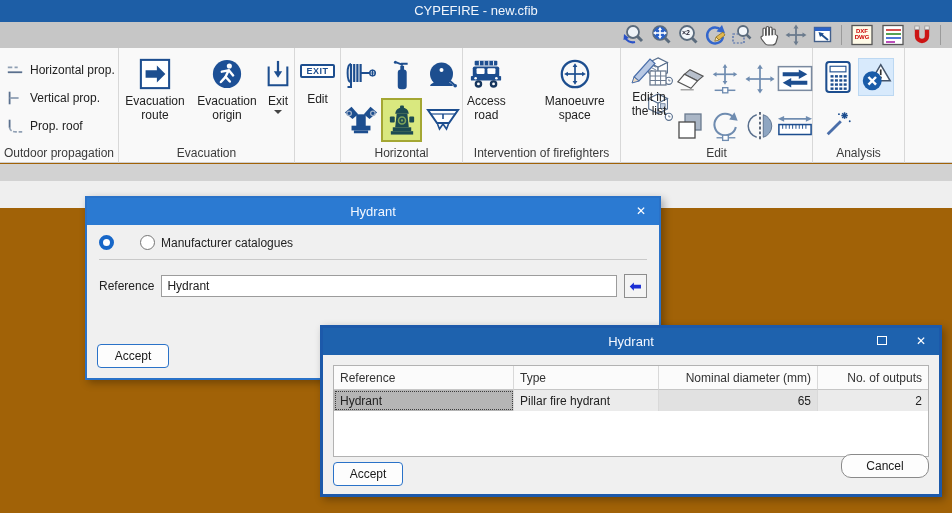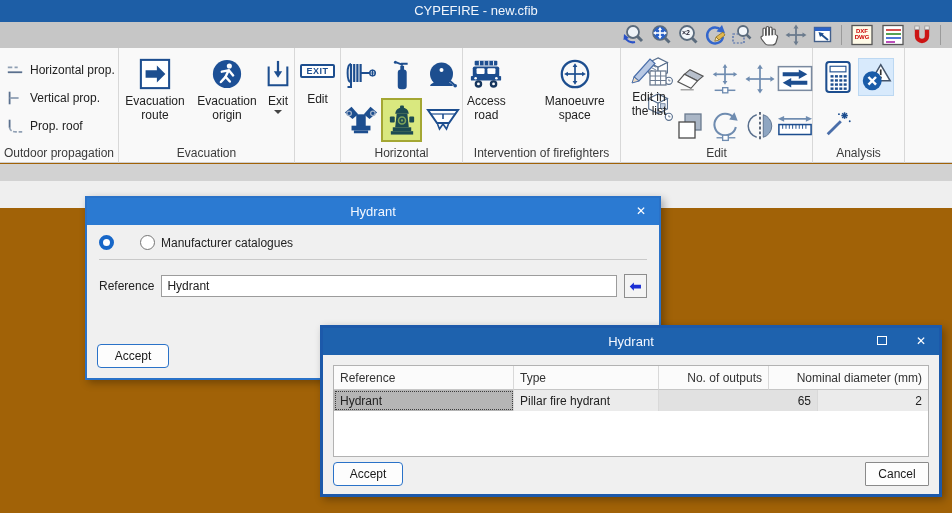--- a/index.html
+++ b/index.html
@@ -55,21 +55,21 @@
   .radio-opt { display:flex; align-items:center; gap:6px; }
   .radio { width:15px; height:15px; border-radius:50%; background:#fff; }
   .radio.sel { border:4.5px solid #1767c8; }
   .radio.unsel { border:1.5px solid #757575; }
   .sep-line { height:1px; background:#c9c9c9; margin:9px 12px 0 12px; }
   .ref-row { display:flex; align-items:center; margin:14px 12px 0 12px; gap:7px; }
   .ref-input { flex:1; height:22px; background:#fff; border:1px solid #9c9c9c; font-size:12px; padding:0 5px; display:flex; align-items:center; }
   .arrow-btn { width:23px; height:24px; background:#f4f4f4; border:1px solid #8d8d8d; display:flex; align-items:center; justify-content:center; color:#1b2fd4; font-size:14px; font-weight:bold; }
   .btn { position:absolute; height:24px; background:#fdfdfd; border-radius:4px; font-size:12px; display:flex; align-items:center; justify-content:center; color:#1a1a1a; }
   .btn-accept { border:1px solid #2a72c8; width:72px; left:10px; bottom:10px; }
-  .btn-cancel { border:1px solid #8a8a8a; width:64px; right:10px; bottom:8px; border-radius:1px; }
+  .btn-cancel { border:1px solid #8a8a8a; width:88px; right:10px; bottom:16px; border-radius:10px; }
   .dlg2 .btn-accept { bottom:8px; width:70px; }
 
   .tablebox { position:absolute; left:10px; right:10px; top:37px; height:92px; background:#fff; border:1px solid #b2b2b2; }
   .trow { display:flex; }
   .thead .tcell { height:24px; background:#fbfbfb; border-bottom:1px solid #c6c6c6; color:#333; }
   .tcell { border-right:1px solid #d9d9d9; padding:0 6px; display:flex; align-items:center; font-size:12px; overflow:hidden; white-space:nowrap; }
   .tcell:last-child { border-right:none; }
   .c0 { width:180px; } .c1 { width:145px; } .c2 { width:159px; } .c3 { flex:1; }
   .tdata .tcell { height:21px; background:#ebebeb; }
   .tdata .tcell.selcell { background:#b5b5b5; outline:1px dotted #3c3c3c; outline-offset:-2px; }
@@ -666,22 +666,22 @@
   <div class="dlg dlg2">
     <div class="dlg-title">
       <span>Hydrant</span>
       <span class="dlg-max"></span>
       <span class="dlg-x">✕</span>
     </div>
     <div class="tablebox">
       <div class="trow thead">
         <div class="tcell c0">Reference</div>
         <div class="tcell c1">Type</div>
+        <div class="tcell c2 num">Nominal diameter (mm)</div>
         <div class="tcell c3 num">No. of outputs</div>
-        <div class="tcell c2 num">Nominal diameter (mm)</div>
       </div>
       <div class="trow tdata">
         <div class="tcell c0 selcell">Hydrant</div>
         <div class="tcell c1">Pillar fire hydrant</div>
         <div class="tcell c2 num shade">65</div>
         <div class="tcell c3 num">2</div>
       </div>
     </div>
     <div class="btn btn-accept">
       <span>Accept</span>

